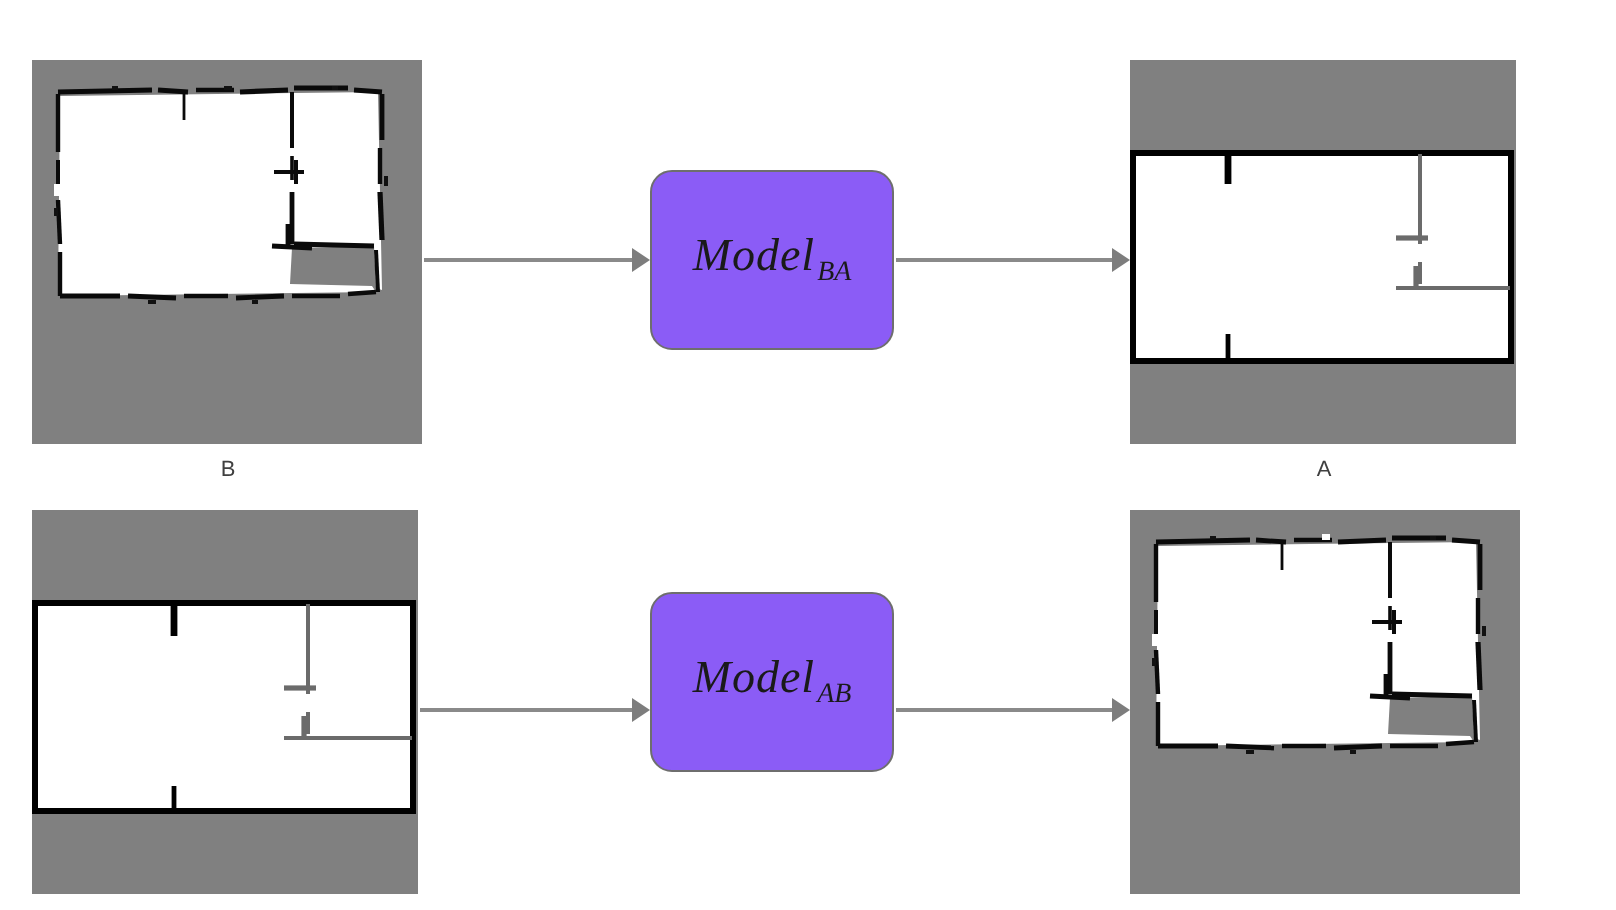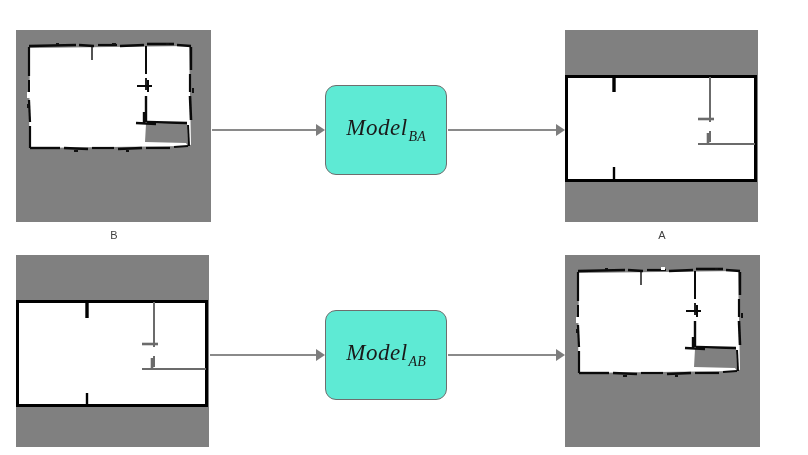--- a/index.html
+++ b/index.html
@@ -18,21 +18,21 @@
   .caption{
     position:absolute;text-align:center;
     font-family:"Liberation Sans",sans-serif;
     font-size:11px;color:#404040;line-height:14px;
     width:60px;
   }
 
   
   .model-box{
     position:absolute;
-    background:#5eead4;
+    background:#8b5cf6;
     border:1.4px solid #6e6e6e;
     border-radius:11px;
     box-sizing:border-box;
     display:flex;align-items:center;justify-content:center;
   }
   .model-label{
     font-family:"Liberation Serif",serif;
     font-style:italic;
     font-size:23px;
     color:#1a1a1a;
@@ -177,21 +177,21 @@
         <path d="M136,103 L136,115" stroke-width="2.6"></path>
       </g>
     </svg>
   </div>
 
   <div class="arrow" style="left:210px;top:349px;width:115px;">
     <div class="shaft" style="width:106px;"></div>
     <div class="head" style="left:106px;"></div>
   </div>
 
-  <div class="model-box" style="left:325px;top:310px;width:122px;height:90px;">
+  <div class="model-box" style="left:325px;top:296px;width:122px;height:90px;">
     <span class="model-label"><span>Model</span><span class="sub">AB</span></span>
   </div>
 
   <div class="arrow" style="left:448px;top:349px;width:117px;">
     <div class="shaft" style="width:108px;"></div>
     <div class="head" style="left:108px;"></div>
   </div>
 
   <div class="panel" style="left:565px;top:255px;width:195px;height:192px;">
     <svg width="195" height="192" viewBox="0 0 195 192">

